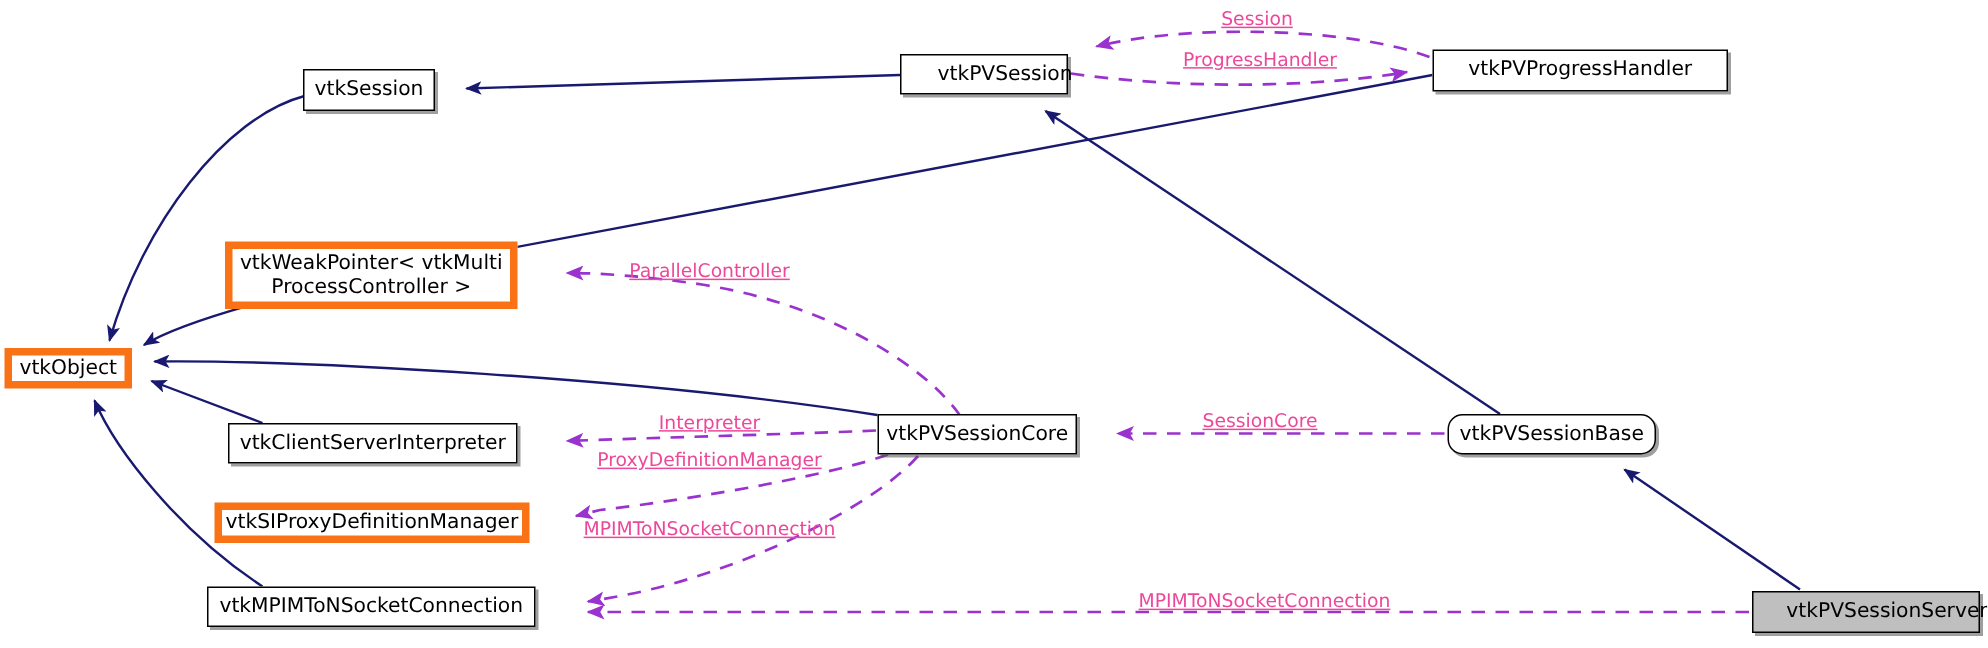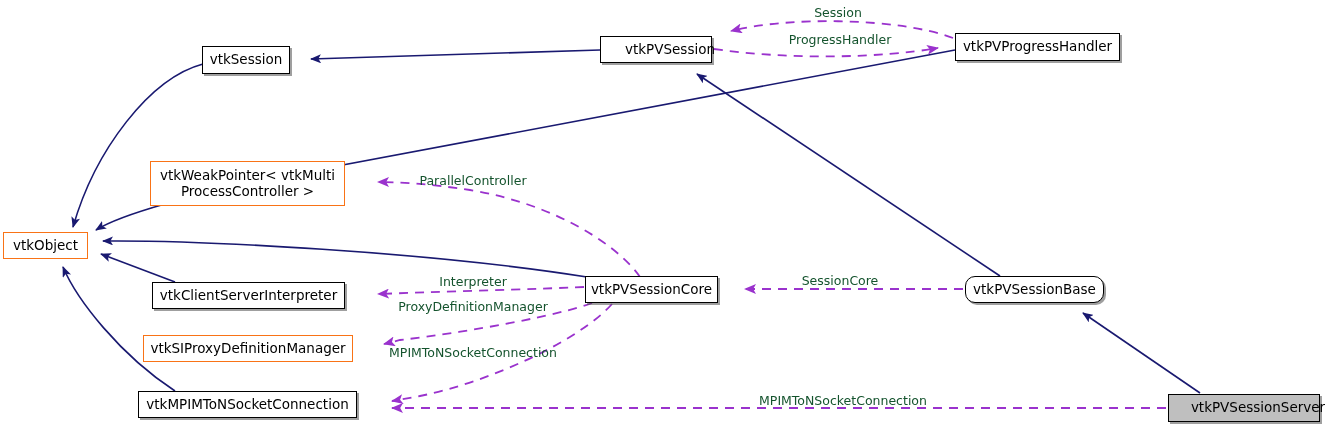--- a/index.html
+++ b/index.html
@@ -34,40 +34,41 @@
     border: 1px solid #000000;
     color: #000000;
     font-size: 13.5px;
     line-height: 1.18;
     white-space: pre-line;
     z-index: 3;
     
     box-shadow: 2px 2px 0 0 rgba(80,80,80,0.55);
   }
   .node.red {
-    border: 1px solid #f97316;
+    border: 5px solid #f97316;
     box-shadow: none;
   }
   .node.current {
     background: #bfbfbf;
     border: 1px solid #000000;
     padding-left: 28px;
   }
   .node.plain {
     box-shadow: none;
   }
   .edge-label {
     position: absolute;
-    color: #14532d;
+    color: #ec4899;
     font-size: 12.5px;
     line-height: 1;
     white-space: nowrap;
     transform: translate(-50%, -50%);
     background: transparent;
     z-index: 2;
+    text-decoration: underline;
   }
 </style>
 </head>
 <body>
 
 <div id="diagram-root">
 
   <svg id="edge-layer" viewBox="0 0 1325 432" width="1325" height="432" xmlns="http://www.w3.org/2000/svg">
     <defs>
       <marker id="arrow-navy" markerWidth="11" markerHeight="9" refX="10" refY="4.5" orient="auto" markerUnits="userSpaceOnUse">
@@ -114,21 +115,21 @@
       <path d="M 963,289 L 745,289" marker-end="url(#arrow-purple)"></path>
 
       <path d="M 1166,408 L 392,408" marker-end="url(#arrow-purple)"></path>
     </g>
   </svg>
 
   <div class="node" style="left:202px; top:46px; width:88px; height:28px;">vtkSession</div>
 
   <div class="node" style="left:600px; top:36px; width:112px; height:27px;padding-left:28px;">vtkPVSession</div>
 
-  <div class="node" style="left:955px; top:33px; width:165px; height:28px;">vtkPVProgressHandler</div>
+  <div class="node" style="left:955px; top:33px; width:197px; height:28px;">vtkPVProgressHandler</div>
 
   <div class="node red plain" style="left:150px; top:161px; width:195px; height:45px;">vtkWeakPointer&lt; vtkMulti
 ProcessController &gt;</div>
 
   <div class="node red plain" style="left:3px; top:232px; width:85px; height:27px;">vtkObject</div>
 
   <div class="node" style="left:152px; top:282px; width:193px; height:27px;">vtkClientServerInterpreter</div>
 
   <div class="node" style="left:585px; top:276px; width:133px; height:27px;">vtkPVSessionCore</div>
 

